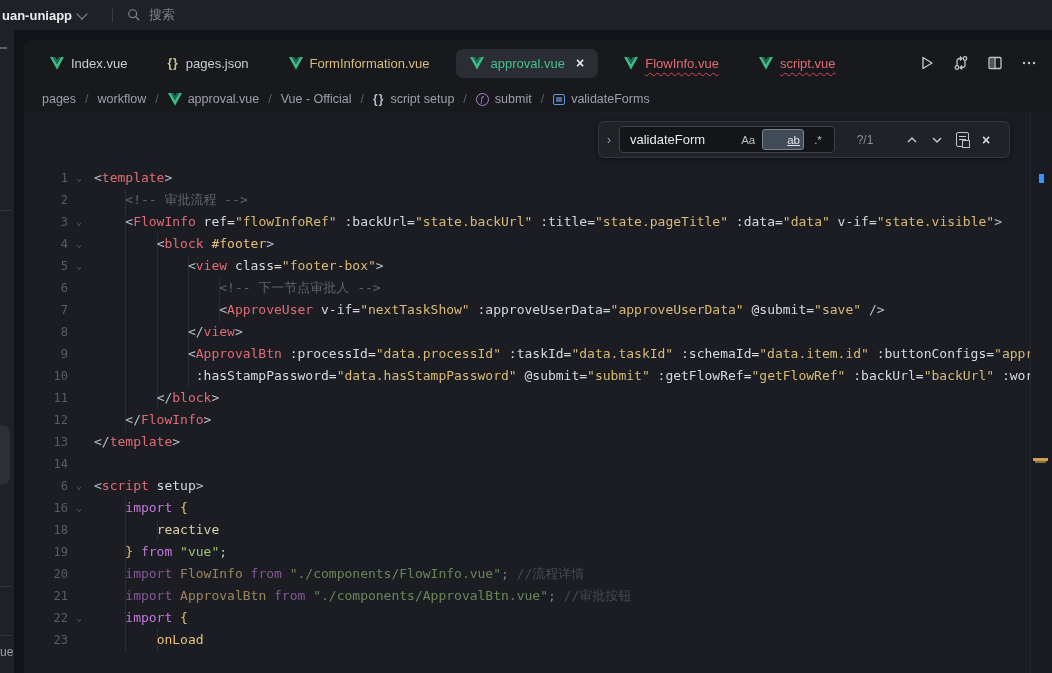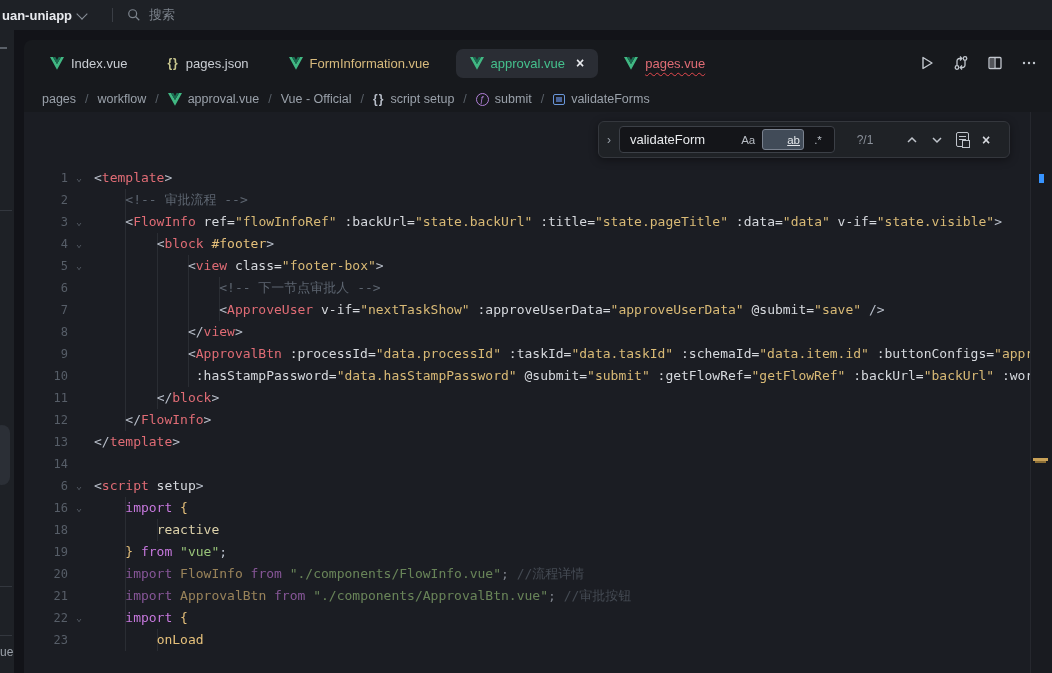--- a/index.html
+++ b/index.html
@@ -149,21 +149,28 @@
             <path d="M5 0h4.2L12 4.8 14.8 0H19l-7 12Z" fill="#1a6e52"></path>
           </svg>
           <span class="tlabel">approval.vue</span>
           <span class="tab-close">×</span>
         </div>
         <div class="tab error">
           <svg width="14" height="13" viewBox="0 0 24 22">
             <path d="M0 0h5l7 12L19 0h5L12 21.5Z" fill="#41b883"></path>
             <path d="M5 0h4.2L12 4.8 14.8 0H19l-7 12Z" fill="#1a6e52"></path>
           </svg>
-          <span class="tlabel">pages.vue</span>
+          <span class="tlabel">FlowInfo.vue</span>
+        </div>
+        <div class="tab error">
+          <svg width="14" height="13" viewBox="0 0 24 22">
+            <path d="M0 0h5l7 12L19 0h5L12 21.5Z" fill="#41b883"></path>
+            <path d="M5 0h4.2L12 4.8 14.8 0H19l-7 12Z" fill="#1a6e52"></path>
+          </svg>
+          <span class="tlabel">script.vue</span>
         </div>
       </div>
     <div class="tabactions" id="tabactions">
         <span class="tact">
           <svg width="18" height="18" viewBox="0 0 18 18">
             <path d="M5 3.5 14 9 5 14.5Z" fill="none" stroke="#c2c7ce" stroke-width="1.4" stroke-linejoin="round"></path>
           </svg>
         </span>
         <span class="tact">
           <svg width="18" height="18" viewBox="0 0 18 18">

